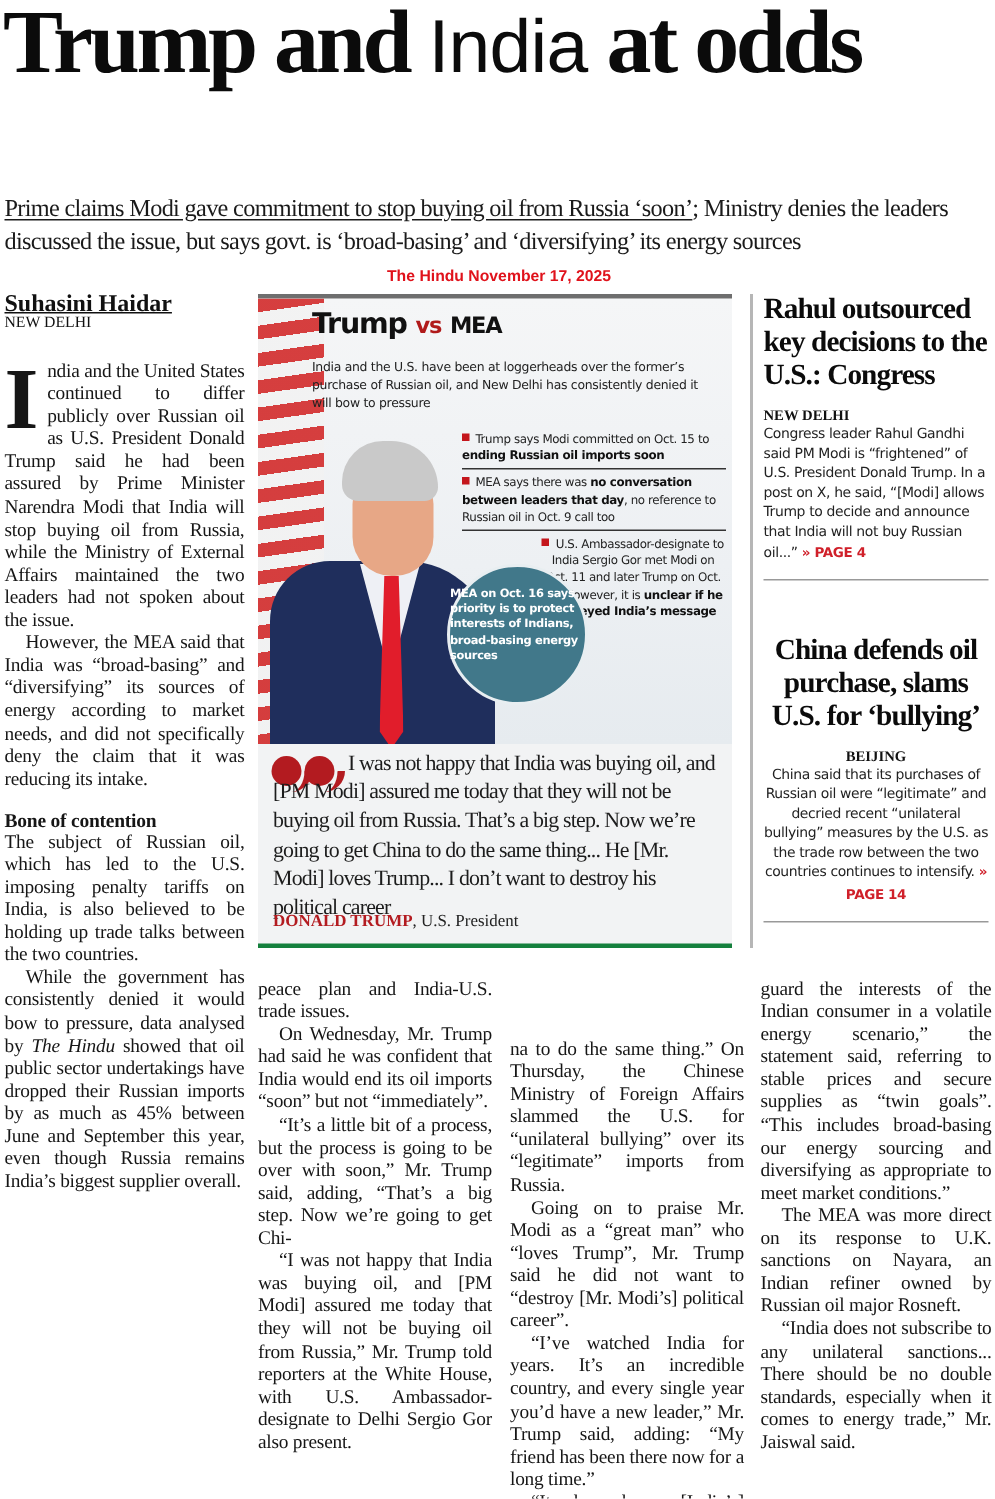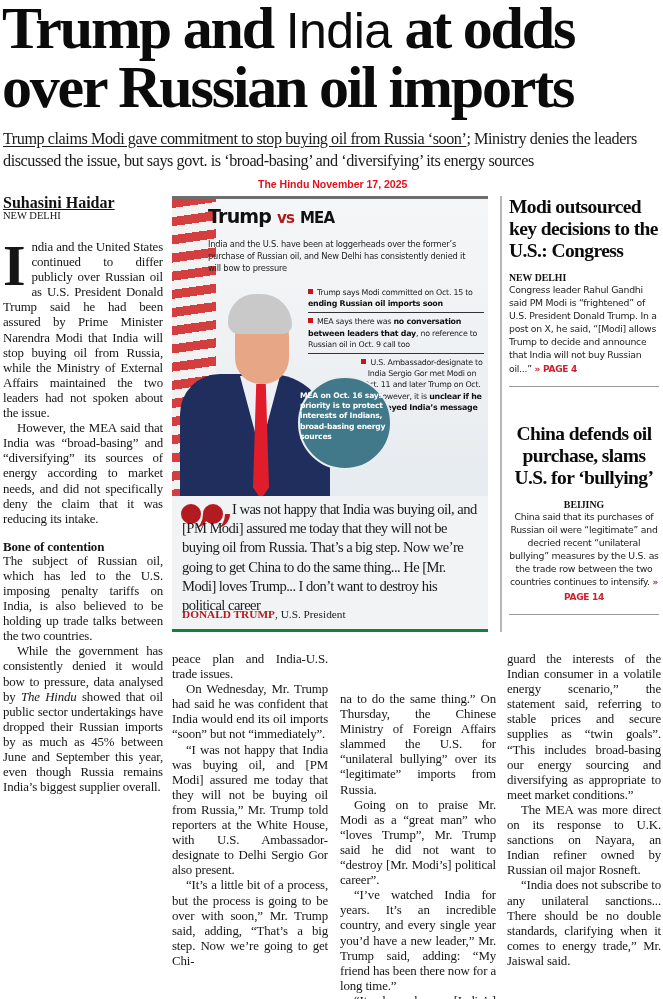--- a/index.html
+++ b/index.html
@@ -78,24 +78,23 @@
   .side .dl { font-family: "Liberation Serif", serif; font-weight: bold; font-size: 9.8px; margin-top: 10px; }
   .side .body { font-family: "DejaVu Sans", sans-serif; font-size: 9.3px; line-height: 13.1px; color: #222; letter-spacing: -0.25px; }
   .side .page { font-family: "DejaVu Sans", sans-serif; font-weight: bold; color: #d0202a; font-size: 9px; }
   .side .rule { height: 1px; background: #999; margin-top: 10px; }
 </style>
 </head>
 <body>
 
 <h1 class="headline">
   <span class="l1"><span>Trump and </span><span class="sans">India</span><span> at odds</span></span>
-  <span class="l2">over Russian oil imports</span>
 </h1>
 
-<div class="deck"><u>Trump claims Modi gave commitment to stop buying oil from Russia ‘soon’</u><span>; Ministry denies the leaders discussed the issue, but says govt. is ‘broad-basing’ and ‘diversifying’ its energy sources</span></div>
+<div class="deck"><u>Prime claims Modi gave commitment to stop buying oil from Russia ‘soon’</u><span>; Ministry denies the leaders discussed the issue, but says govt. is ‘broad-basing’ and ‘diversifying’ its energy sources</span></div>
 
 <div class="source-tag">The Hindu November 17, 2025</div>
 
 <div class="byline">Suhasini Haidar</div>
 <div class="dateline">NEW DELHI</div>
 
 <div class="col" style="left:3px; top:240px; width:160px;">
   <p class="noindent"><span class="dropcap">I</span><span>ndia and the United States continued to differ publicly over Russian oil as U.S. President Donald Trump said he had been assured by Prime Minister Narendra Modi that India will stop buying oil from Russia, while the Ministry of External Affairs maintained the two leaders had not spoken about the issue.</span></p>
   <p>However, the MEA said that India was “broad-basing” and “diversifying” its sources of energy according to market needs, and did not specifically deny the claim that it was reducing its intake.</p>
   <div class="subhead">Bone of contention</div>
@@ -127,44 +126,44 @@
       <span class="a"></span>
       <span class="b"></span>
     </div>
   <div class="quote-text"><span class="indent"></span><span>I was not happy that India was buying oil, and [PM Modi] assured me today that they will not be buying oil from Russia. That’s a big step. Now we’re going to get China to do the same thing... He [Mr. Modi] loves Trump... I don’t want to destroy his political career</span></div>
   <div class="quote-attr"><b>DONALD TRUMP</b><span>, U.S. President</span></div>
 </div>
 
 <div class="vrule"></div>
 
 <div class="side" style="top:196px;">
-  <h2>Modi outsourced key decisions to the U.S.: Congress</h2>
+  <h2>Rahul outsourced key decisions to the U.S.: Congress</h2>
   <div class="dl">NEW DELHI</div>
   <div class="body"><span>Congress leader Rahul Gandhi said PM Modi is “frightened” of U.S. President Donald Trump. In a post on X, he said, “[Modi] allows Trump to decide and announce that India will not buy Russian oil...” </span><span class="page">» PAGE 4</span></div>
   <div class="rule"></div>
 </div>
 
 <div class="side" style="top:423px;text-align:center;">
   <h2>China defends oil purchase, slams U.S. for ‘bullying’</h2>
   <div class="dl">BEIJING</div>
   <div class="body"><span>China said that its purchases of Russian oil were “legitimate” and decried recent “unilateral bullying” measures by the U.S. as the trade row between the two countries continues to intensify. </span><span class="page">» PAGE 14</span></div>
   <div class="rule"></div>
 </div>
 
 <div class="col" style="left:172px; top:652px; width:156px;">
   <p class="noindent">peace plan and India-U.S. trade issues.</p>
   <p>On Wednesday, Mr. Trump had said he was confident that India would end its oil imports “soon” but not “immediately”.</p>
+  <p>“It’s a little bit of a process, but the process is going to be over with soon,” Mr. Trump said, adding, “That’s a big step. Now we’re going to get Chi-</p>
   <p>“I was not happy that India was buying oil, and [PM Modi] assured me today that they will not be buying oil from Russia,” Mr. Trump told reporters at the White House, with U.S. Ambassador-designate to Delhi Sergio Gor also present.</p>
-  <p>“It’s a little bit of a process, but the process is going to be over with soon,” Mr. Trump said, adding, “That’s a big step. Now we’re going to get Chi-</p>
 </div>
 
 <div class="col" style="left:340px; top:652px; width:156px;margin-top:40px;">
   <p class="noindent">na to do the same thing.” On Thursday, the Chinese Ministry of Foreign Affairs slammed the U.S. for “unilateral bullying” over its “legitimate” imports from Russia.</p>
   <p>Going on to praise Mr. Modi as a “great man” who “loves Trump”, Mr. Trump said he did not want to “destroy [Mr. Modi’s] political career”.</p>
   <p>“I’ve watched India for years. It’s an incredible country, and every single year you’d have a new leader,” Mr. Trump said, adding: “My friend has been there now for a long time.”</p>
   <p>“It has been [India’s] consistent priority to safe-</p>
 </div>
 
 <div class="col" style="left:507px; top:652px; width:154px;">
   <p class="noindent">guard the interests of the Indian consumer in a volatile energy scenario,” the statement said, referring to stable prices and secure supplies as “twin goals”. “This includes broad-basing our energy sourcing and diversifying as appropriate to meet market conditions.”</p>
   <p>The MEA was more direct on its response to U.K. sanctions on Nayara, an Indian refiner owned by Russian oil major Rosneft.</p>
-  <p>“India does not subscribe to any unilateral sanctions... There should be no double standards, clarifying when it comes to energy trade,” Mr. Jaiswal said.</p>
+  <p>“India does not subscribe to any unilateral sanctions... There should be no double standards, especially when it comes to energy trade,” Mr. Jaiswal said.</p>
 </div>
 
 </body></html>

